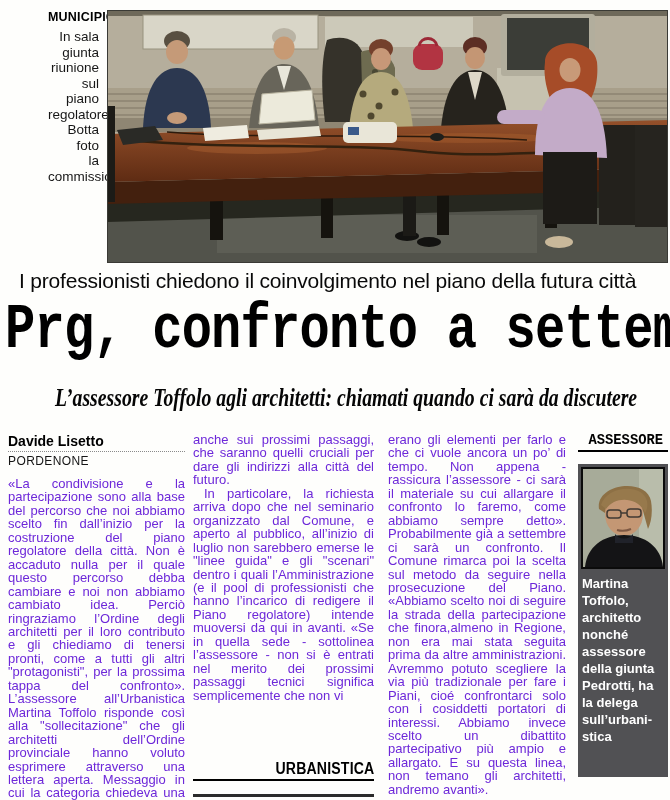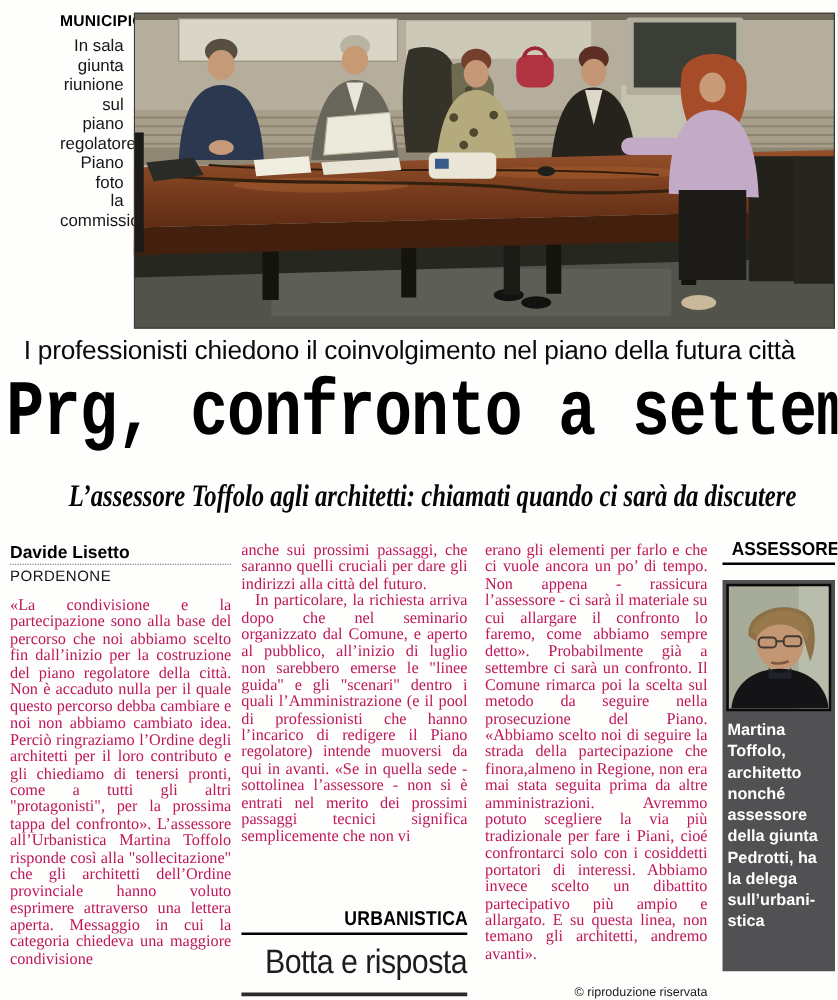--- a/index.html
+++ b/index.html
@@ -23,22 +23,22 @@
             transform:scaleX(.8);transform-origin:left center;white-space:nowrap;color:#000;}
   .deck{position:absolute;left:7px;top:383px;width:660px;font-family:"Liberation Serif",serif;margin-left:48px;}
   .deck span{display:inline-block;font-size:25px;line-height:30px;font-style:italic;font-weight:700;
             transform:scaleX(.79);transform-origin:left center;white-space:nowrap;color:#050505;}
 
   
   .col{position:absolute;top:433px;height:367px;overflow:hidden;}
   .col1{left:8px;width:177px;}
   .col2{left:193px;width:181px;}
   .col3{left:388px;width:178px;}
-  .body, .col2-text p{font-family:Liberation Serif, serif;font-size:13px;line-height:13.45px;
-       text-align:justify;margin:0;color:#be185d;}
+  .body, .col2-text p{font-family:Liberation Sans, sans-serif;font-size:13px;line-height:13.45px;
+       text-align:justify;margin:0;color:#6d28d9;}
   .byline-author{font-weight:700;font-size:14px;line-height:16px;border-bottom:1px dotted #8a8a8a;padding-bottom:2px;color:#000;}
   .byline-city{font-size:12px;line-height:14px;letter-spacing:.4px;margin-top:2px;color:#151515;}
   .col1 .body{margin-top:9px;}
   .col2-text{height:272px;overflow:hidden;}
   .col2-text .indent{text-indent:11px;}
 
   
   .inset{position:absolute;left:0;right:0;bottom:3px;}
   .inset-label{text-align:right;}
   .inset-label span{display:inline-block;font-weight:700;font-size:16px;line-height:17px;
@@ -47,42 +47,42 @@
   .inset-title{text-align:right;padding:7px 0 6px;}
   .inset-title div{line-height:28px;}
   .inset-title span{display:inline-block;font-size:27px;letter-spacing:-.5px;color:#1d1d1d;
        transform:scaleX(.9);transform-origin:right center;white-space:nowrap;}
   .inset-rule-bottom{border-top:3px solid #2b2b2b;}
 
   .credit{font-size:10px;text-align:right;margin-top:20px;color:#1a1a1a;}
 
   
   .sidebar{position:absolute;left:578px;top:431px;width:90px;}
-  .sb-label{text-align:left;}
+  .sb-label{text-align:center;font-family:Liberation Mono, monospace;}
   .sb-label span{display:inline-block;font-weight:700;font-size:15px;line-height:16px;
        transform:scaleX(.92);transform-origin:right center;color:#000;}
   .sb-rule{border-top:2.5px solid #000;margin-top:1px;}
   .sb-box{background:#515154;height:313px;box-sizing:border-box;padding:3px;margin-top:12px;}
   .sb-photo{margin:0;border:2px solid #0b0b0b;width:80px;height:98px;overflow:hidden;}
   .sb-photo svg{display:block;}
   .sb-caption{color:#ffffff;font-weight:700;font-size:13px;line-height:17px;padding:6px 1px 0 1px;
        overflow-wrap:break-word;}
 </style>
 </head>
 <body>
 
 <div class="page">
 
   <aside class="pcap">
     <div class="pcap-label">MUNICIPIO</div>
     <div class="pcap-line">In sala giunta</div>
     <div class="pcap-line">riunione</div>
     <div class="pcap-line">sul piano</div>
     <div class="pcap-line">regolatore</div>
-    <div class="pcap-line">Piano foto</div>
+    <div class="pcap-line">Botta foto</div>
     <div class="pcap-line">la</div>
     <div class="pcap-line">commissione</div>
   </aside>
 
   <figure class="photo">
     <svg viewBox="0 0 561 253" width="561" height="253">
       <defs>
         <linearGradient id="tbl" x1="0" y1="0" x2="0" y2="1">
           <stop offset="0" stop-color="#94502a"></stop>
             <stop offset="1" stop-color="#5e2b13"></stop>
@@ -214,21 +214,20 @@
     <div class="col2-text">
       <p>anche sui prossimi passaggi, che saranno quelli cruciali per dare gli indirizzi alla città del futuro.</p>
       <p class="indent">In particolare, la richiesta arriva dopo che nel seminario organizzato dal Comune, e aperto al pubblico, all’inizio di luglio non sarebbero emerse le "linee guida" e gli "scenari" dentro i quali l’Amministrazione (e il pool di professionisti che hanno l’incarico di redigere il Piano regolatore) intende muoversi da qui in avanti. «Se in quella sede - sottolinea l’assessore - non si è entrati nel merito dei prossimi passaggi tecnici significa semplicemente che non vi</p>
     </div>
     <div class="inset">
       <div class="inset-label">
         <span>URBANISTICA</span>
       </div>
       <div class="inset-rule-top"></div>
       <div class="inset-title">
-        <div><span>Botta e risposta</span></div>
       </div>
       <div class="inset-rule-bottom"></div>
     </div>
   </div>
 
   <div class="col col3">
     <p class="body">erano gli elementi per farlo e che ci vuole ancora un po’ di tempo. Non appena - rassicura l’assessore - ci sarà il materiale su cui allargare il confronto lo faremo, come abbiamo sempre detto». Probabilmente già a settembre ci sarà un confronto. Il Comune rimarca poi la scelta sul metodo da seguire nella prosecuzione del Piano. «Abbiamo scelto noi di seguire la strada della partecipazione che finora,almeno in Regione, non era mai stata seguita prima da altre amministrazioni. Avremmo potuto scegliere la via più tradizionale per fare i Piani, cioé confrontarci solo con i cosiddetti portatori di interessi. Abbiamo invece scelto un dibattito partecipativo più ampio e allargato. E su questa linea, non temano gli architetti, andremo avanti».</p>
     <div class="credit">© riproduzione riservata</div>
   </div>
 

